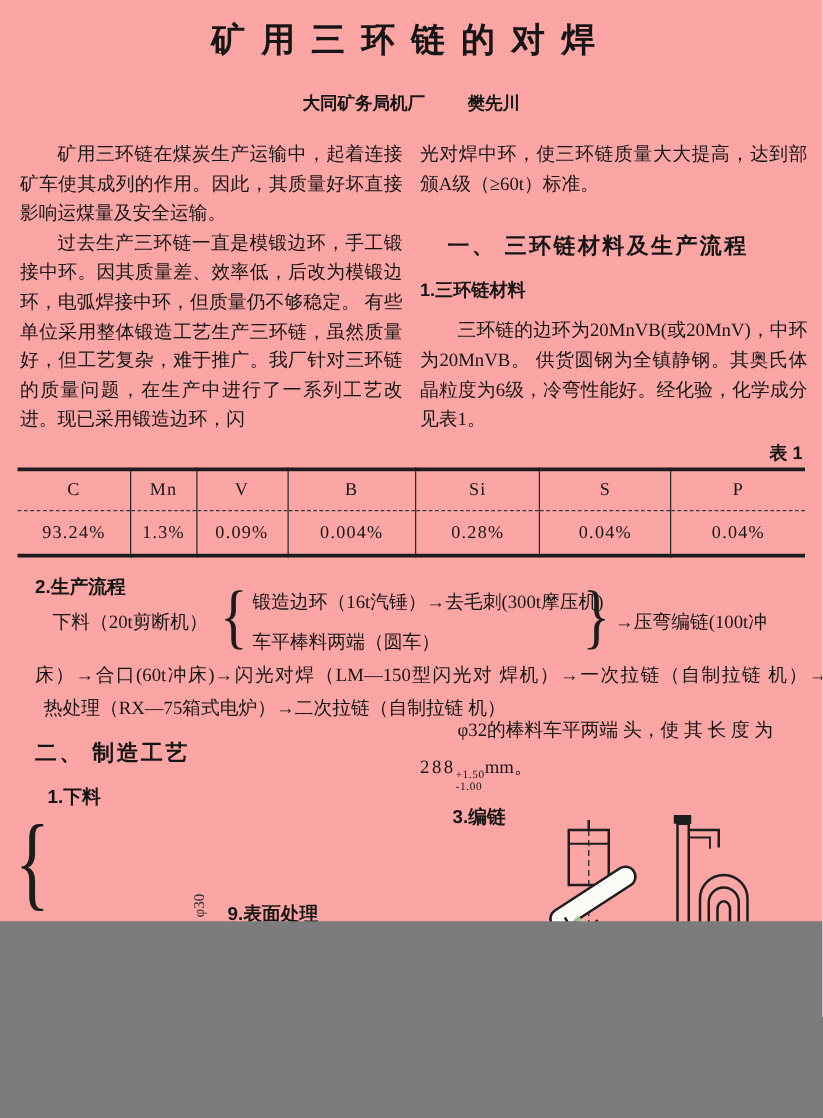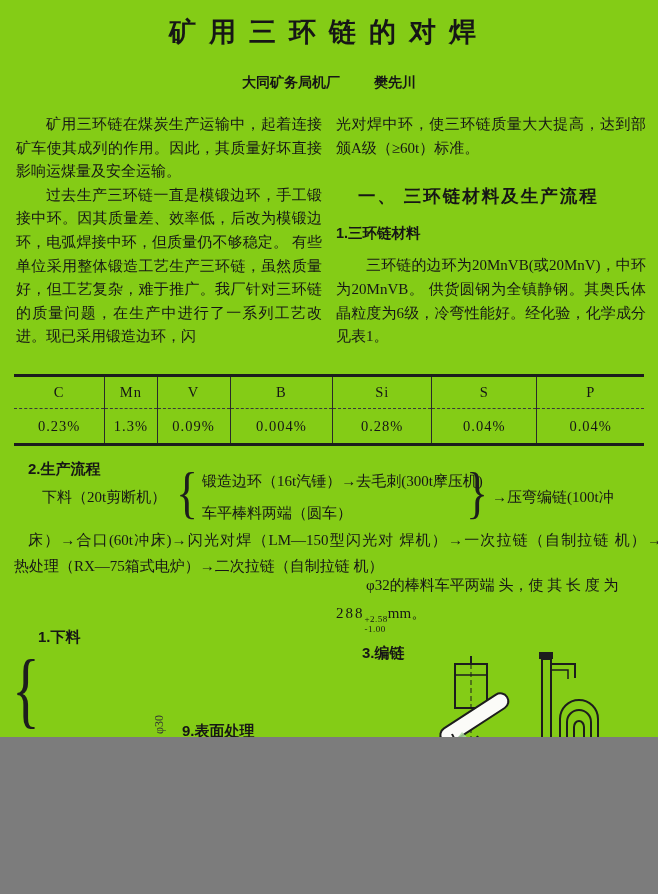--- a/index.html
+++ b/index.html
@@ -1,18 +1,18 @@
 <!DOCTYPE html>
 <html><head>
 <meta charset="utf-8">
 <style>
   html,body{margin:0;padding:0;background:#e8e8e8;}
   #page{
     position:relative;width:658px;height:894px;margin:0 auto;
-    background:#84cc16;overflow:hidden;color:#161616;
+    background:#fca5a5;overflow:hidden;color:#161616;
     font-family:"Liberation Serif","DejaVu Serif",serif;
   }
   .sans{font-family:"Liberation Sans","DejaVu Sans",sans-serif;}
   .abs{position:absolute;}
   .page-title{
     top:14px;left:0;width:100%;text-align:center;
     font-size:27px;font-weight:bold;letter-spacing:13px;
   }
   .byline{top:74px;left:0;width:100%;text-align:center;font-size:14px;font-weight:bold;}
   .byline .gap{display:inline-block;width:34px;}
@@ -38,21 +38,21 @@
   table.chem td{
     text-align:center;font-size:14.5px;letter-spacing:1px;
     border-left:1px solid #2a2a2a;padding:0;
   }
   table.chem td:first-child{border-left:none;}
   table.chem tr.hdr td{height:31px;border-bottom:1px dashed #3a3a3a;}
   table.chem tr.val td{height:34px;}
   .flow-text{font-size:15px;white-space:nowrap;}
   .brace{font-size:46px;font-weight:normal;line-height:46px;transform:scaleY(1.25);color:#1d1d1d;}
   .flow-wide{font-size:15px;width:634px;text-align:justify;text-align-last:justify;white-space:nowrap;}
-  .flow-wide3{font-size:15px;white-space:nowrap;}
+  .flow-wide3{font-size:15px;white-space:nowrap;margin-left:21px;}
   .list-brace{font-size:58px;line-height:58px;transform:scaleY(1.45);transform-origin:top;color:#1d1d1d;}
   .blank-list{font-size:15px;line-height:24.5px;width:292px;}
   .dim-line{font-size:15px;}
   .tol{display:inline-flex;flex-direction:column;vertical-align:-4px;font-size:9px;line-height:9.5px;letter-spacing:.5px;}
   .rot-label{font-size:12px;transform:rotate(-90deg);transform-origin:left top;color:#333;}
   .fig svg{display:block;}
   .gray-block{top:737px;left:0;width:658px;height:157px;background:#7c7c7c;z-index:6;}
   .partial-h{z-index:2;}
 </style>
 </head>
@@ -68,20 +68,21 @@
   <div class="abs col col-left">
     <p>矿用三环链在煤炭生产运输中，起着连接矿车使其成列的作用。因此，其质量好坏直接影响运煤量及安全运输。</p>
     <p>过去生产三环链一直是模锻边环，手工锻接中环。因其质量差、效率低，后改为模锻边环，电弧焊接中环，但质量仍不够稳定。 有些单位采用整体锻造工艺生产三环链，虽然质量好，但工艺复杂，难于推广。我厂针对三环链的质量问题，在生产中进行了一系列工艺改进。现已采用锻造边环，闪</p>
   </div>
 
   <div class="abs col col-right">
     <p style="text-indent:0;">光对焊中环，使三环链质量大大提高，达到部颁A级（≥60t）标准。</p>
     <div class="h-section">一、 三环链材料及生产流程</div>
     <div class="h-sub">1.三环链材料</div>
     <p>三环链的边环为20MnVB(或20MnV)，中环为20MnVB。 供货圆钢为全镇静钢。其奥氏体晶粒度为6级，冷弯性能好。经化验，化学成分见表1。</p>
+    <div class="tbl-caption sans">表 1</div>
   </div>
 
   <table class="chem">
     <colgroup>
       <col style="width:14.4%">
         <col style="width:8.3%">
         <col style="width:11.6%">
         <col style="width:16.3%">
         <col style="width:15.7%">
         <col style="width:16.7%">
@@ -91,21 +92,21 @@
       <tr class="hdr">
         <td>C</td>
         <td>Mn</td>
         <td>V</td>
         <td>B</td>
         <td>Si</td>
         <td>S</td>
         <td>P</td>
       </tr>
       <tr class="val">
-        <td>0.23%</td>
+        <td>93.24%</td>
         <td>1.3%</td>
         <td>0.09%</td>
         <td>0.004%</td>
         <td>0.28%</td>
         <td>0.04%</td>
         <td>0.04%</td>
       </tr>
     </tbody>
   </table>
 
@@ -113,33 +114,34 @@
 
   <div class="abs flow-text" style="top:488px;left:42px;">下料（20t剪断机）</div>
   <div class="abs brace" style="top:470px;left:176px;">{</div>
   <div class="abs flow-text" style="top:472px;left:202px;">锻造边环（16t汽锤）→去毛刺(300t摩压机)</div>
   <div class="abs flow-text" style="top:504px;left:202px;">车平棒料两端（圆车）</div>
   <div class="abs brace" style="top:470px;left:466px;">}</div>
   <div class="abs flow-text" style="top:488px;left:492px;">→压弯编链(100t冲</div>
   <div class="abs flow-wide" style="top:531px;left:28px;">床）→合口(60t冲床)→闪光对焊（LM—150型闪光对 焊机）→一次拉链（自制拉链 机）→</div>
   <div class="abs flow-wide3" style="top:557px;left:14px;">热处理（RX—75箱式电炉）→二次拉链（自制拉链 机）</div>
 
+  <div class="abs h-section" style="top:590px;left:28px;margin:0;">二、 制造工艺</div>
   <div class="abs h-sub" style="top:628px;left:38px;margin:0;font-size:15px;">1.下料</div>
   <div class="abs list-brace" style="top:648px;left:12px;">{</div>
   <div class="abs blank-list" style="top:652px;left:30px;">
   </div>
   <div class="abs rot-label" style="top:734px;left:152px;">φ30</div>
   <div class="abs h-sub partial-h" style="top:722px;left:182px;margin:0;font-size:15px;">9.表面处理</div>
 
   <div class="abs col" style="top:574px;left:336px;width:310px;">
     <p>φ32的棒料车平两端 头，使 其 长 度 为</p>
   </div>
   <div class="abs dim-line" style="top:604px;left:336px;">
     <span style="letter-spacing:2px;">288</span><span class="tol">
-        <span>+2.58</span>
+        <span>+1.50</span>
         <span>-1.00</span>
       </span><span>mm。</span>
   </div>
   <div class="abs h-sub" style="top:644px;left:362px;margin:0;font-size:15px;">3.编链</div>
 
   <div class="abs fig" style="top:654px;left:424px;">
     <svg width="100" height="92" viewBox="0 0 100 92">
       <line x1="47" y1="2" x2="47" y2="10" stroke="#1d1d1d" stroke-width="2"></line>
       <rect x="31" y="10" width="32" height="44" fill="none" stroke="#1d1d1d" stroke-width="2"></rect>
       <line x1="31" y1="21" x2="63" y2="21" stroke="#1d1d1d" stroke-width="1.5"></line>

